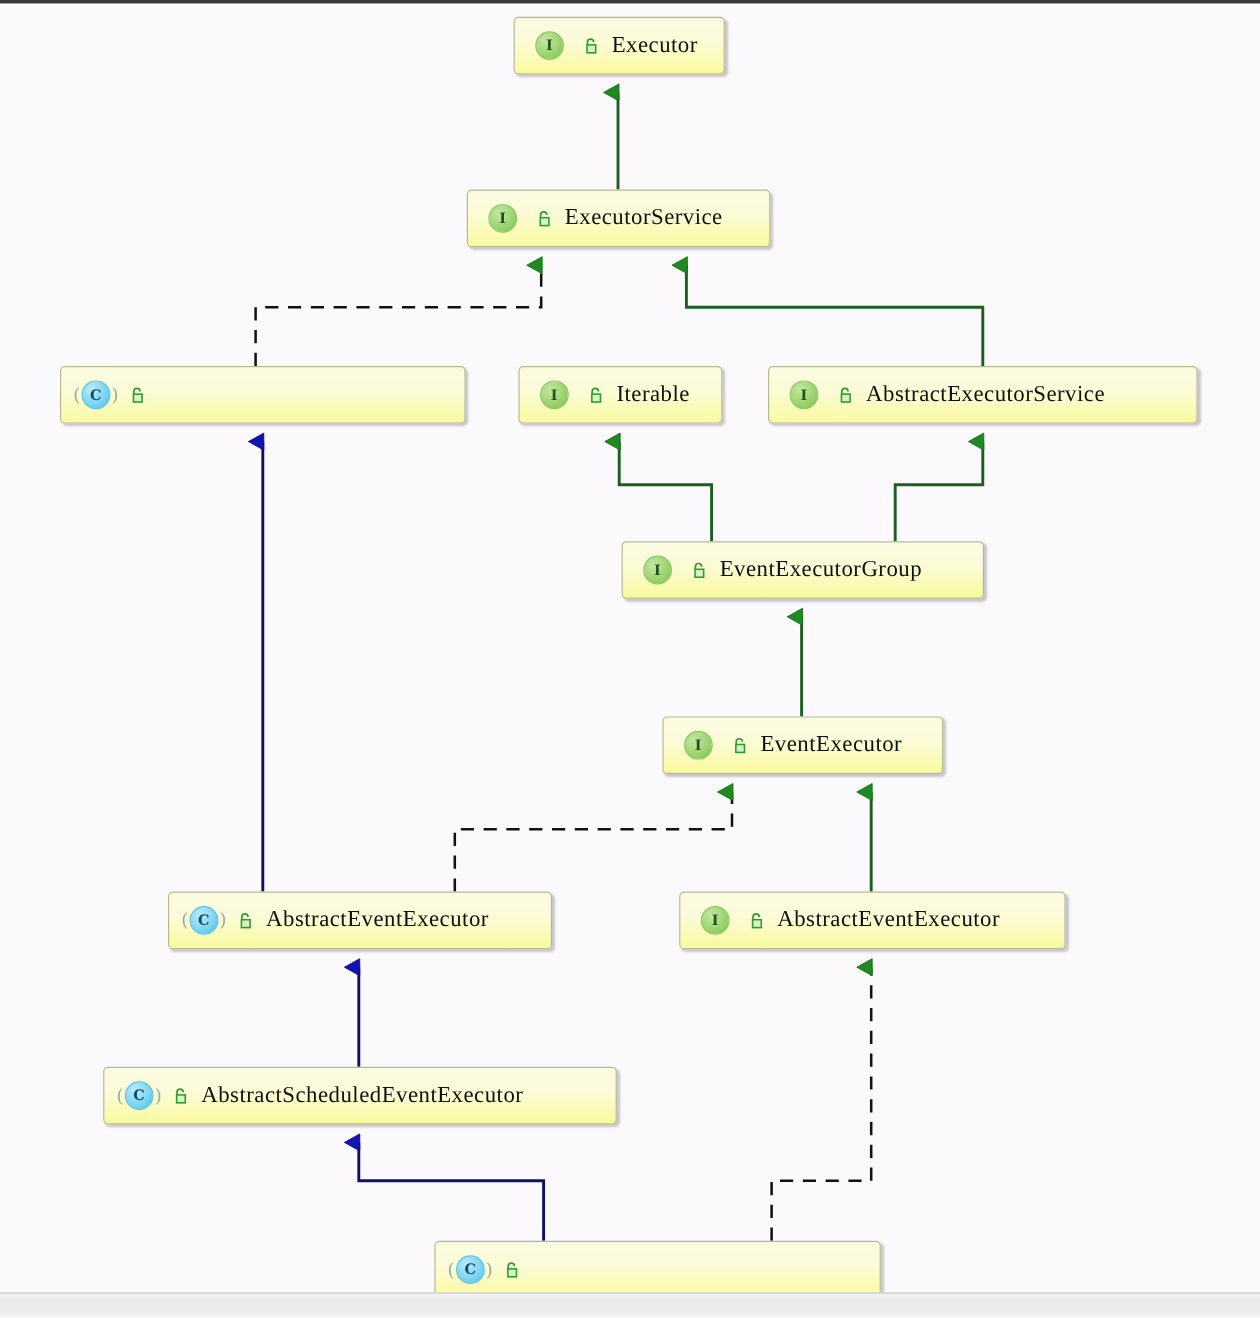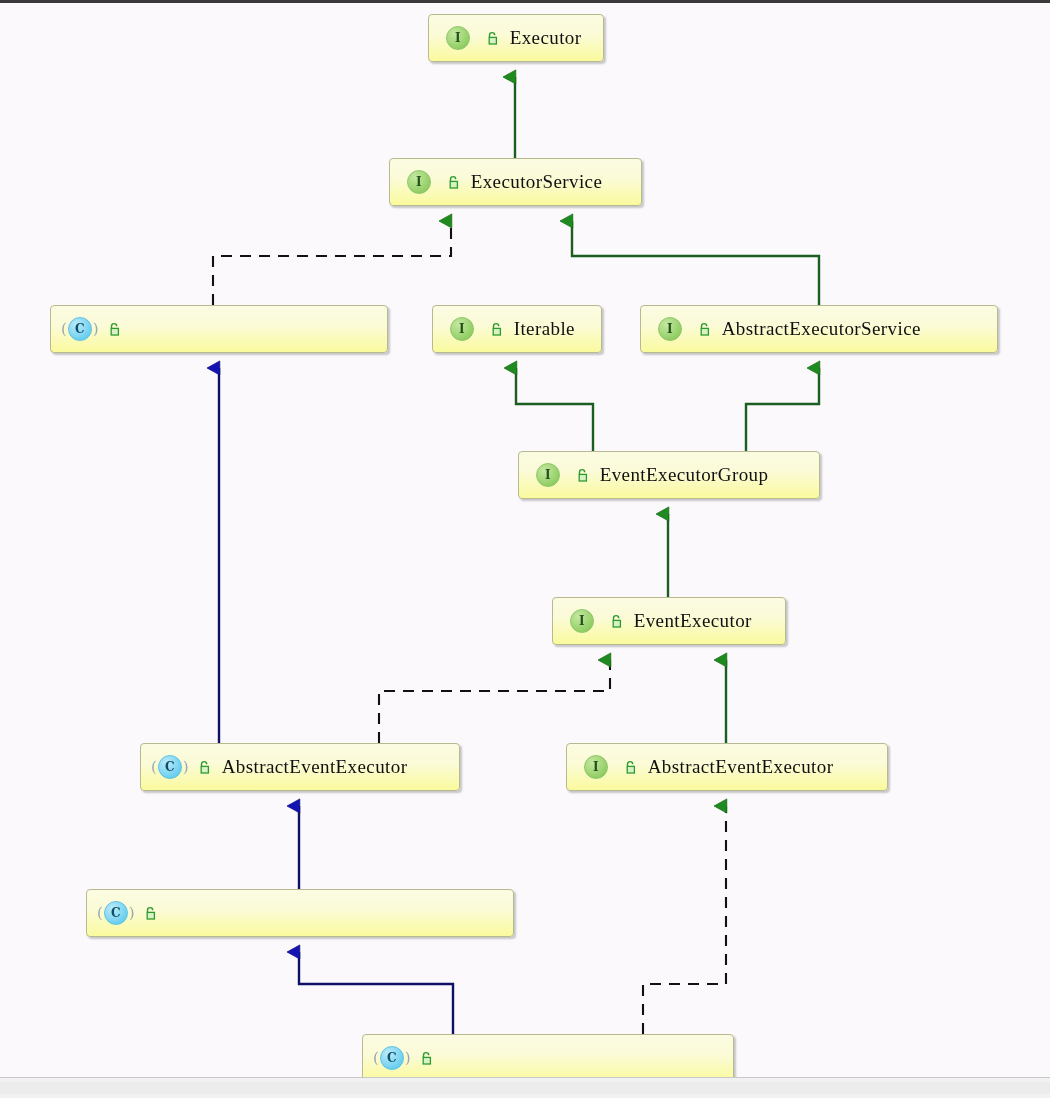--- a/index.html
+++ b/index.html
@@ -297,20 +297,21 @@
         <span class="paren">(</span>
         <span class="type-icon cls">C</span>
         <span class="paren">)</span>
         <span class="vis-icon">
           <svg viewBox="0 0 15 15" width="15" height="15">
             <path d="M4.5 6.5 V4.2 a2.6 2.6 0 0 1 5.2 0" fill="none" stroke="#2e9b2e" stroke-width="1.4"></path>
             <rect x="4.2" y="6.4" width="7.2" height="6.6" fill="#d7f2c4" stroke="#2e9b2e" stroke-width="1.3"></rect>
           </svg>
         </span>
       </span>
+      <span class="node-label">AbstractScheduledEventExecutor</span>
     </div>
 
     <div class="node" style="left:362px; top:1031px; width:372px; height:48px;">
       <span class="node-icons">
         <span class="paren">(</span>
         <span class="type-icon cls">C</span>
         <span class="paren">)</span>
         <span class="vis-icon">
           <svg viewBox="0 0 15 15" width="15" height="15">
             <path d="M4.5 6.5 V4.2 a2.6 2.6 0 0 1 5.2 0" fill="none" stroke="#2e9b2e" stroke-width="1.4"></path>

